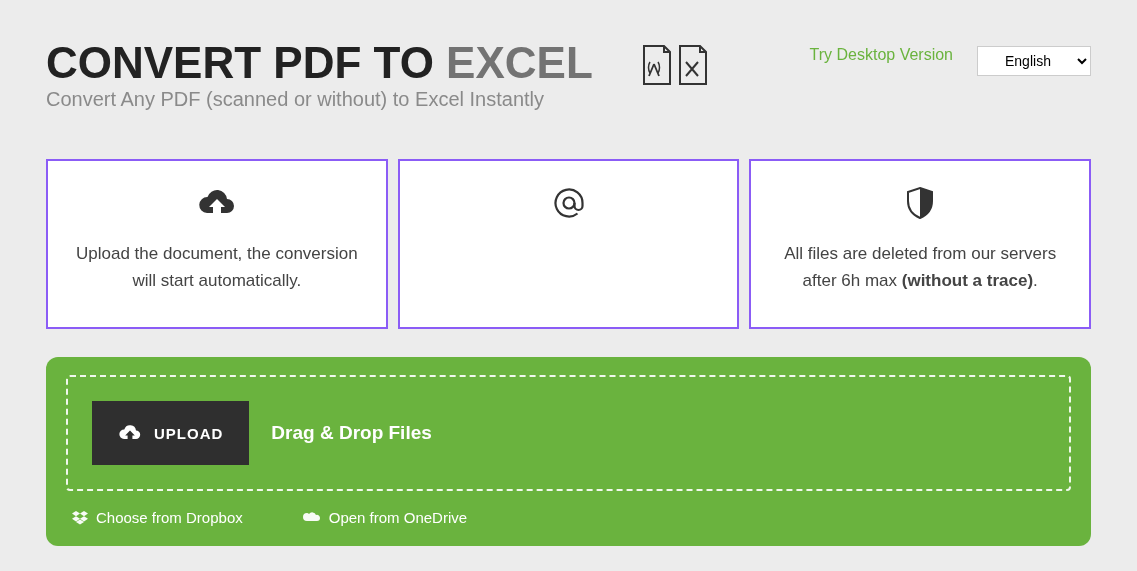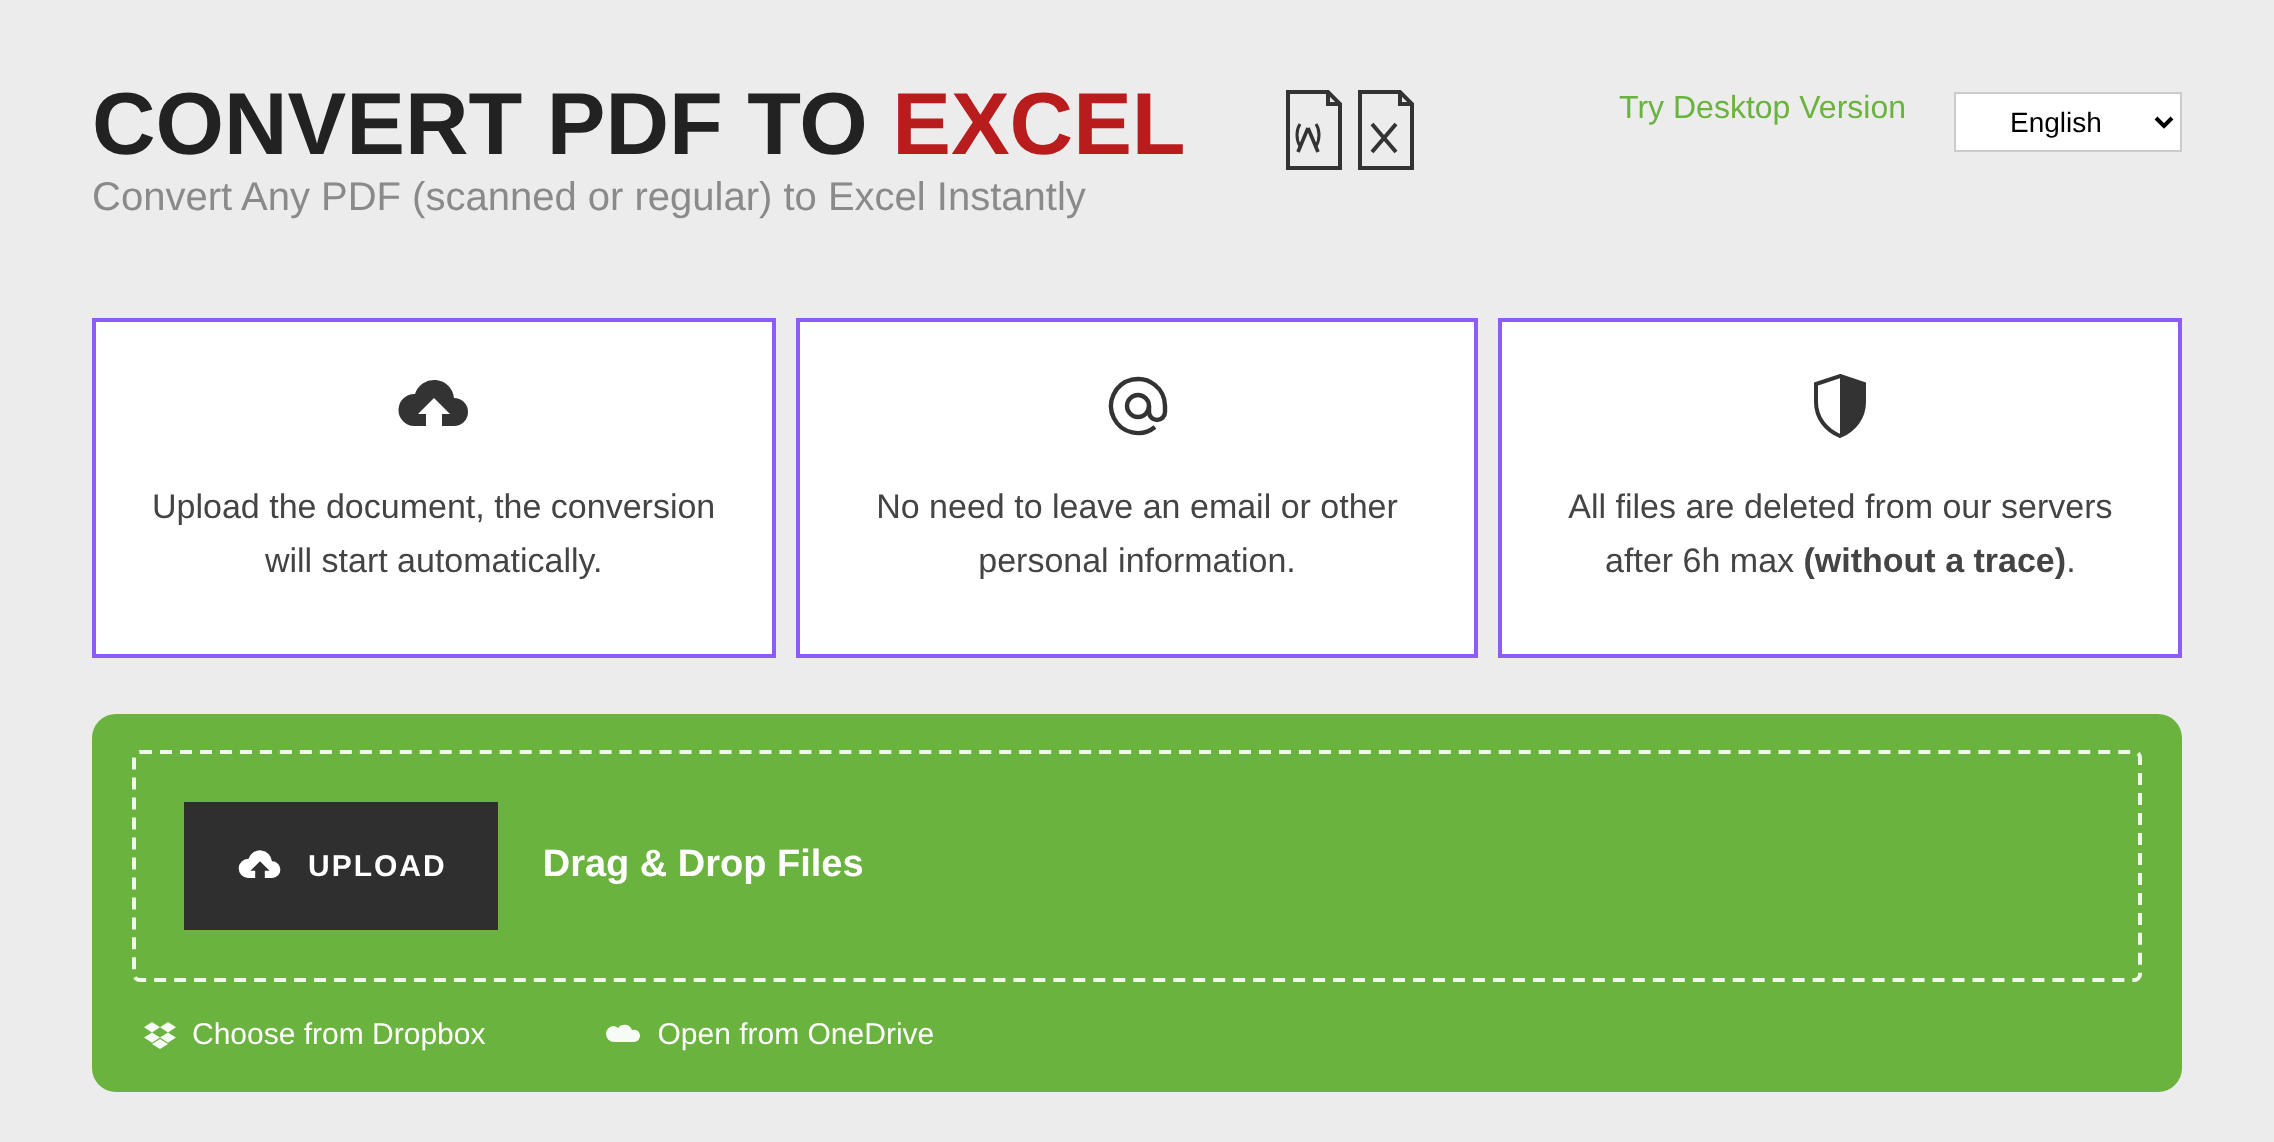--- a/index.html
+++ b/index.html
@@ -19,21 +19,21 @@
       align-items: flex-start;
     }
     .title-block { flex: 1; }
     .page-title {
       font-size: 44px;
       font-weight: 800;
       color: #222;
       letter-spacing: 0px;
       line-height: 1.05;
     }
-    .page-title .accent { color: #b91c1c; text-align: center; }
+    .page-title .accent { color: #737373; text-align: center; }
     .subtitle {
       font-size: 20px;
       color: #8a8a8a;
       margin-top: 2px;
       font-weight: 400;
     }
     .header-right {
       display: flex;
       align-items: flex-start;
       gap: 24px;
@@ -132,21 +132,21 @@
 </head>
 <body>
 
 <div class="container">
 
   <div class="header-row">
     <div class="title-block">
       <h1 class="page-title">
         <span>CONVERT PDF TO </span><span class="accent">EXCEL</span>
       </h1>
-      <div class="subtitle">Convert Any PDF (scanned or regular) to Excel Instantly</div>
+      <div class="subtitle">Convert Any PDF (scanned or without) to Excel Instantly</div>
     </div>
 
     <div class="header-icons">
       <svg width="70" height="44" viewBox="0 0 70 44">
         <g fill="none" stroke="#333" stroke-width="2">
           <path d="M4 2 h20 l6 6 v32 h-26 z"></path>
           <path d="M24 2 v6 h6"></path>
           <path d="M9 32 l5 -12 M14 20 l5 12" stroke-width="1.8"></path>
           <path d="M10 18 c-2 3 -2 8 0 11" stroke-width="1.5"></path>
           <path d="M18 18 c2 3 2 8 0 11" stroke-width="1.5"></path>
@@ -177,21 +177,20 @@
       <div class="feature-text">Upload the document, the conversion will start automatically.</div>
     </div>
 
     <div class="feature-card">
       <div class="feature-icon">
         <svg width="36" height="36" viewBox="0 0 36 36" fill="none" stroke="#333" stroke-width="2.2">
           <circle cx="18" cy="18" r="5.5"></circle>
           <path d="M23.5 18 v3 a4 4 0 0 0 8 0 v-3 a13.5 13.5 0 1 0 -5 10.5"></path>
         </svg>
       </div>
-      <div class="feature-text">No need to leave an email or other personal information.</div>
     </div>
 
     <div class="feature-card">
       <div class="feature-icon">
         <svg width="30" height="34" viewBox="0 0 30 34">
           <path d="M15 2 L27 6 v9 c0 8 -5 14 -12 17 C8 29 3 23 3 15 V6 z" fill="none" stroke="#333" stroke-width="2"></path>
           <path d="M15 2 L27 6 v9 c0 8 -5 14 -12 17 V2 z" fill="#333"></path>
         </svg>
       </div>
       <div class="feature-text">

